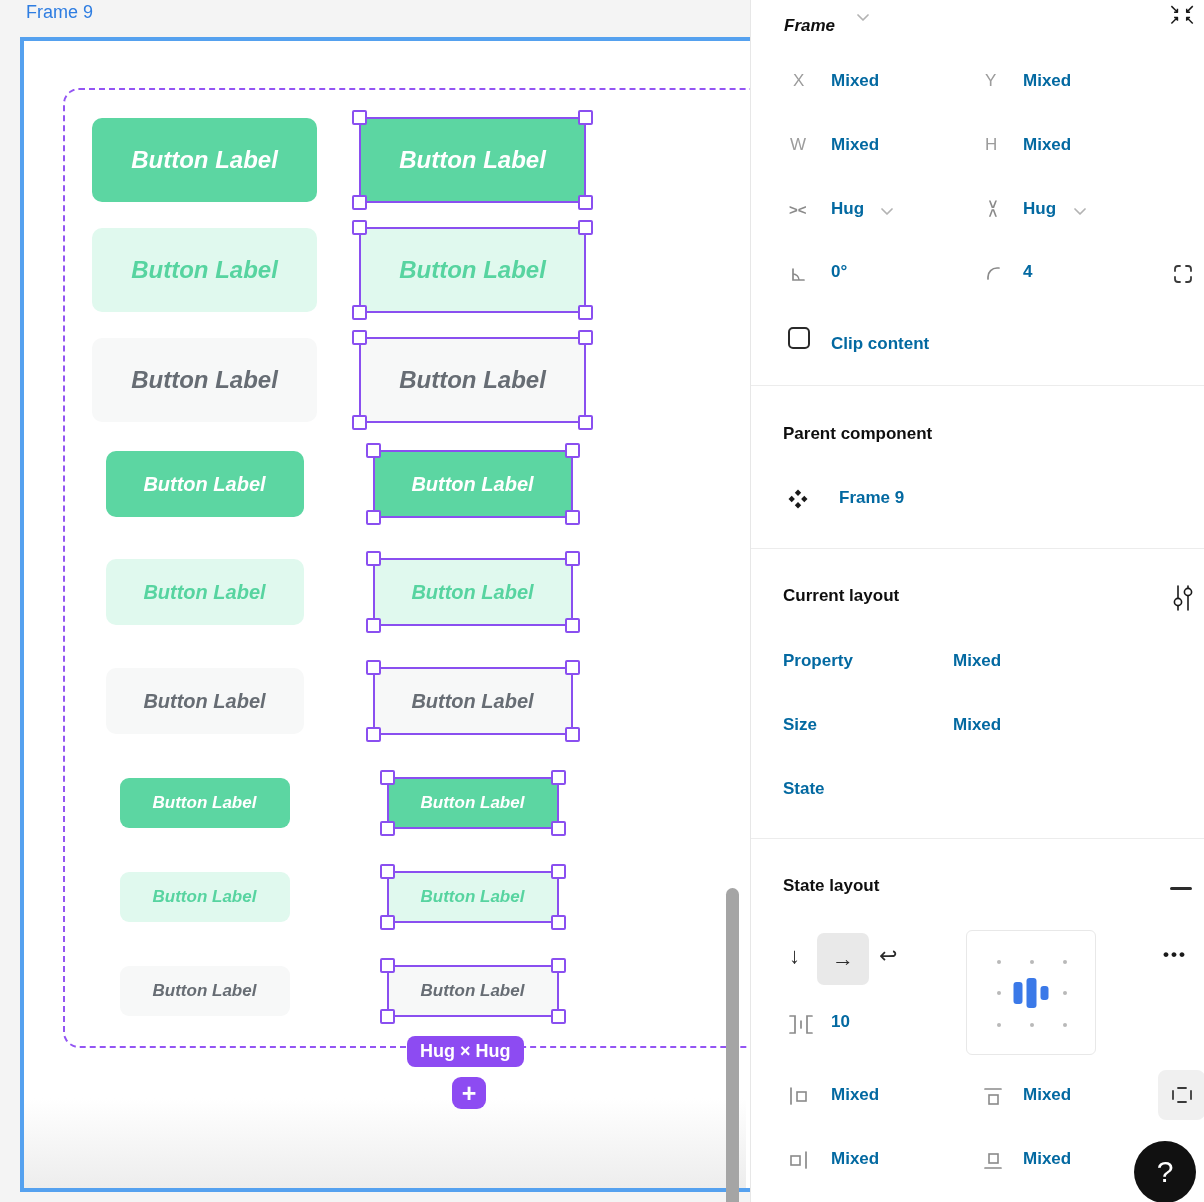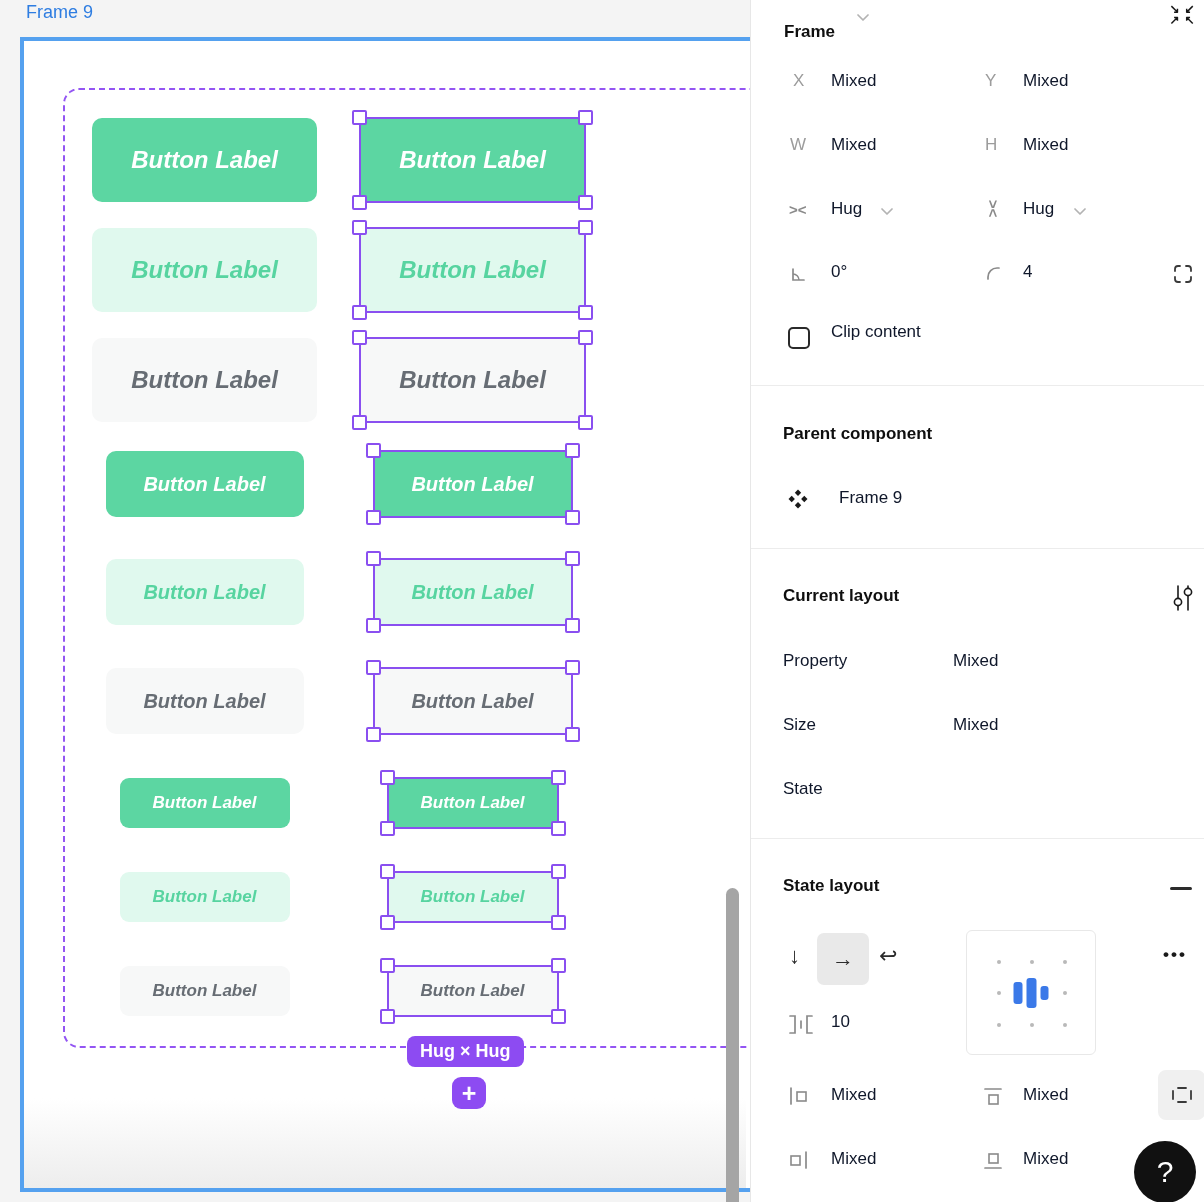--- a/index.html
+++ b/index.html
@@ -36,21 +36,21 @@
   .badge { position:absolute; left:407px; top:1036px; height:31px; padding:0 13px; background:#8d4bf2; color:#fff;
            border-radius:8px; font-size:18px; font-weight:700; display:flex; align-items:center; z-index:3; }
   .plus-btn { position:absolute; left:452px; top:1077px; width:34px; height:32px; background:#8d4bf2; color:#fff;
               border-radius:9px; display:flex; align-items:center; justify-content:center; font-size:25px; font-weight:700; z-index:3; }
   .scrollbar { position:absolute; left:726px; top:888px; width:13px; height:330px; background:#a5a5a5; border-radius:7px; z-index:4; }
 
   
   .panel { position:relative; width:454px; height:1202px; background:#fff; border-left:1px solid #e7e7e7; flex:none; }
   .panel .abs { position:absolute; }
   .h   { font-size:17px; font-weight:700; color:#0f0f0f; }
-  .val { font-size:17px; color:#0f172a; }
+  .val { font-size:17px; color:#0369a1;font-weight:bold; }
   .glabel { font-size:17px; color:#9c9c9c; }
   .divider { position:absolute; left:0; width:454px; height:1px; background:#ececec; }
   .collapse-grid { display:grid; grid-template-columns:13px 13px; column-gap:2px; row-gap:0; }
   .collapse-grid span { font-size:12px; font-weight:700; color:#161616; height:11px; line-height:11px; text-align:center; }
   .hug-h { font-size:15px; font-weight:700; color:#8a8a8a; letter-spacing:0px; }
   .hug-v { display:inline-block; transform:rotate(90deg); }
   .checkbox { width:22px; height:22px; border:2px solid #2a2a2a; border-radius:5px; background:#fff; }
   .dropdown { position:absolute; left:187px; top:764px; width:245px; height:52px; border:1px solid #e2e2e2;
               border-radius:7px; background:#fff; display:flex; align-items:center; overflow:hidden; }
   .dropdown .dd-text { flex:1; padding-left:24px; font-size:17px; color:#1c1c1c; }
@@ -207,21 +207,21 @@
         </div>
       </div>
     </div>
   <div class="badge">Hug × Hug</div>
   <div class="plus-btn">+</div>
   <div class="scrollbar"></div>
 </div>
 
 <div class="panel">
 
-  <div class="abs h" style="left:33px; top:22px;">Frame</div>
+  <div class="abs h" style="left:33px; top:16px;font-style:italic;">Frame</div>
   <svg class="abs" style="left:106px; top:14px;" width="12" height="8">
     <polyline points="1,1 6,6 11,1" fill="none" stroke="#b3b3b3" stroke-width="1.7" stroke-linecap="round" stroke-linejoin="round"></polyline>
   </svg>
   <div class="abs collapse-grid" style="left:417px; top:4px;">
     <span>↘</span>
     <span>↙</span>
     <span>↗</span>
     <span>↖</span>
   </div>
 
@@ -256,21 +256,21 @@
   </svg>
   <div class="abs val" style="left:272px; top:262px;">4</div>
   <svg class="abs" style="left:420px; top:262px;" width="24" height="24">
     <path d="M4 9 V7 A3 3 0 0 1 7 4 H9" fill="none" stroke="#3a3a3a" stroke-width="1.8" stroke-linecap="round"></path>
     <path d="M15 4 H17 A3 3 0 0 1 20 7 V9" fill="none" stroke="#3a3a3a" stroke-width="1.8" stroke-linecap="round"></path>
     <path d="M20 15 V17 A3 3 0 0 1 17 20 H15" fill="none" stroke="#3a3a3a" stroke-width="1.8" stroke-linecap="round"></path>
     <path d="M9 20 H7 A3 3 0 0 1 4 17 V15" fill="none" stroke="#3a3a3a" stroke-width="1.8" stroke-linecap="round"></path>
   </svg>
 
   <div class="abs checkbox" style="left:37px; top:327px;"></div>
-  <div class="abs val" style="left:80px; top:322px;">Clip content</div>
+  <div class="abs val" style="left:80px; top:334px;">Clip content</div>
 
   <div class="divider" style="top:385px;"></div>
 
   <div class="abs h" style="left:32px; top:424px;">Parent component</div>
   <svg class="abs" style="left:36px; top:488px;" width="22" height="22">
     <path d="M11 1.5 L14.2 4.7 L11 7.9 L7.8 4.7 Z" fill="#1a1a1a"></path>
     <path d="M4.7 7.8 L7.9 11 L4.7 14.2 L1.5 11 Z" fill="#1a1a1a"></path>
     <path d="M17.3 7.8 L20.5 11 L17.3 14.2 L14.1 11 Z" fill="#1a1a1a"></path>
     <path d="M11 14.1 L14.2 17.3 L11 20.5 L7.8 17.3 Z" fill="#1a1a1a"></path>
   </svg>

